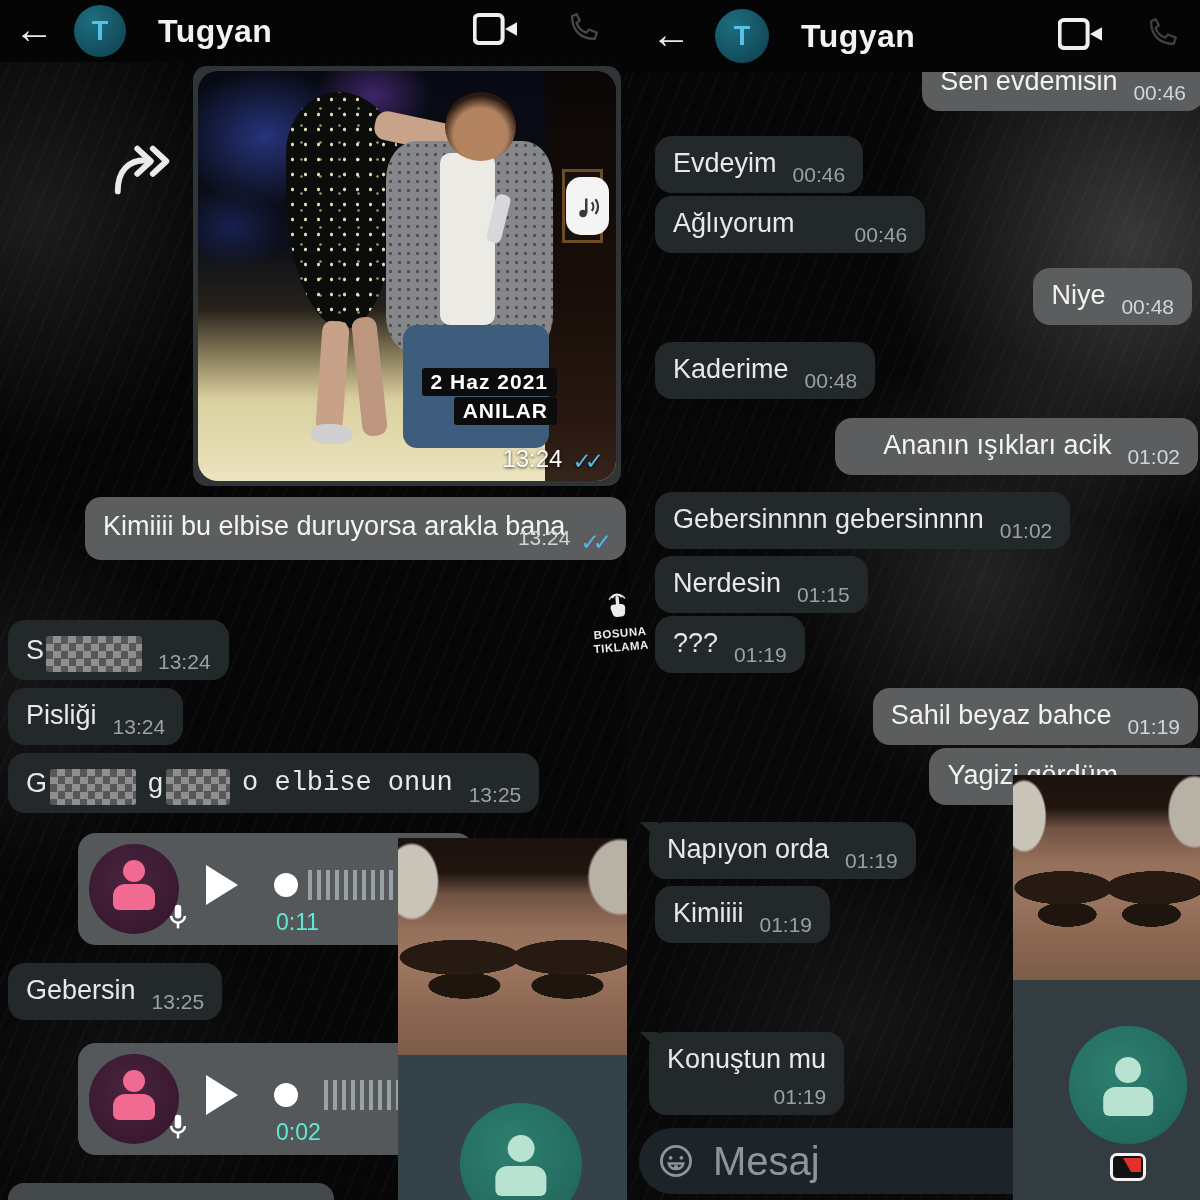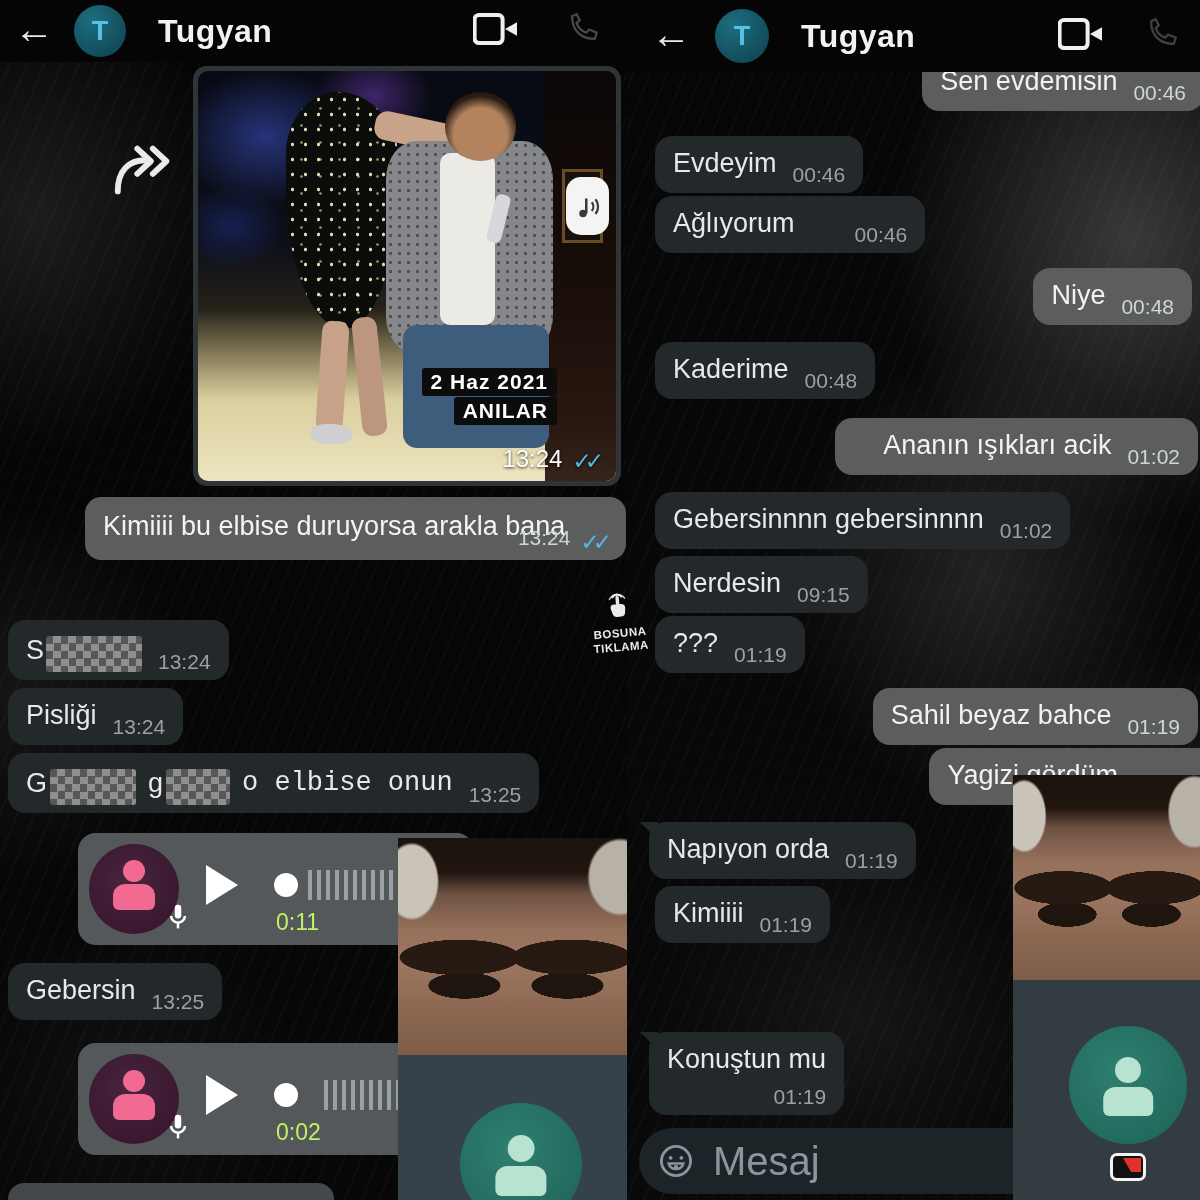--- a/index.html
+++ b/index.html
@@ -52,21 +52,21 @@
   .pix{display:inline-block;height:36px;border-radius:3px;position:relative;top:5px;
     background:repeating-conic-gradient(#8f8f8f 0% 25%, #575757 0% 50%);
     background-size:15px 15px;}
 
   .ticks{letter-spacing:-7px;color:#52b8e6;font-size:23px;margin-left:10px;
     position:relative;top:6px;padding-right:7px;}
 
   
   .photo-msg{position:absolute;left:193px;top:66px;width:428px;height:420px;z-index:2;
     background:#2f3437;border-radius:14px;padding:5px;}
-  .photo{position:relative;width:100%;height:100%;border-radius:10px;overflow:hidden;
+  .photo{position:relative;width:100%;height:100%;border-radius:20px;overflow:hidden;
     background:
       radial-gradient(30% 24% at 16% 16%, rgba(62,84,205,.55), transparent 70%),
       radial-gradient(20% 16% at 42% 6%, rgba(130,70,210,.45), transparent 70%),
       radial-gradient(18% 14% at 8% 38%, rgba(40,60,160,.4), transparent 70%),
       linear-gradient(180deg,#070a12 0%,#0c0f1a 42%,#262219 58%,#8d815f 70%,#d9cf9e 80%,#ece4bf 100%);}
   .photo .col-right{position:absolute;right:0;top:0;width:17%;height:100%;
     background:linear-gradient(180deg,#0b0707 0%,#190e09 55%,#281710 85%,#35241a 100%);}
   .photo .frame{position:absolute;right:3%;top:24%;width:10%;height:18%;
     border:3px solid #6b4b22;background:#17100b;}
   .dress{position:absolute;left:21%;top:5%;width:27%;height:58%;
@@ -115,21 +115,21 @@
   .v-person .body{top:40px;width:42px;height:26px;background:#f16a92;}
   .v-mic{position:absolute;left:74px;top:58px;}
   .v-play{position:absolute;left:128px;top:32px;width:0;height:0;
     border-left:32px solid #fff;border-top:20px solid transparent;border-bottom:20px solid transparent;}
   .v-dot{position:absolute;left:196px;top:40px;width:24px;height:24px;border-radius:50%;background:#fff;}
   .v-wave{position:absolute;left:230px;top:33px;right:14px;height:38px;
     background:
       repeating-linear-gradient(90deg, #9aa1a4 0 4px, transparent 4px 9px);
     -webkit-mask:linear-gradient(180deg,transparent 0 10%,#000 10% 90%,transparent 90%);
     mask-image:linear-gradient(180deg,transparent 0 10%,#000 10% 90%,transparent 90%);}
-  .v-time{position:absolute;left:198px;top:76px;font-size:23px;color:#bef264;}
+  .v-time{position:absolute;left:198px;top:76px;font-size:23px;color:#5eead4;}
 
   
   .partial-bubble{position:absolute;left:8px;top:1183px;width:326px;height:30px;z-index:2;
     border-radius:16px 16px 0 0;background:#43484b;}
 
   
   .call-overlay{position:absolute;z-index:4;overflow:hidden;}
   .call-face{position:relative;width:100%;
     background:
       radial-gradient(42% 13% at 27% 55%, #261a12 0 62%, transparent 63%),
@@ -374,21 +374,21 @@
       <span class="time">01:02</span>
     </div>
 
     <div class="msg in" style="left:28px;top:492px;">
       <span>Gebersinnnn gebersinnnn</span>
       <span class="time">01:02</span>
     </div>
 
     <div class="msg in" style="left:28px;top:556px;text-align:center;">
       <span>Nerdesin</span>
-      <span class="time">09:15</span>
+      <span class="time">01:15</span>
     </div>
 
     <div class="msg in" style="left:28px;top:616px;">
       <span>???</span>
       <span class="time">01:19</span>
     </div>
 
     <div class="msg out" style="right:2px;top:688px;">
       <span>Sahil beyaz bahce</span>
       <span class="time">01:19</span>

